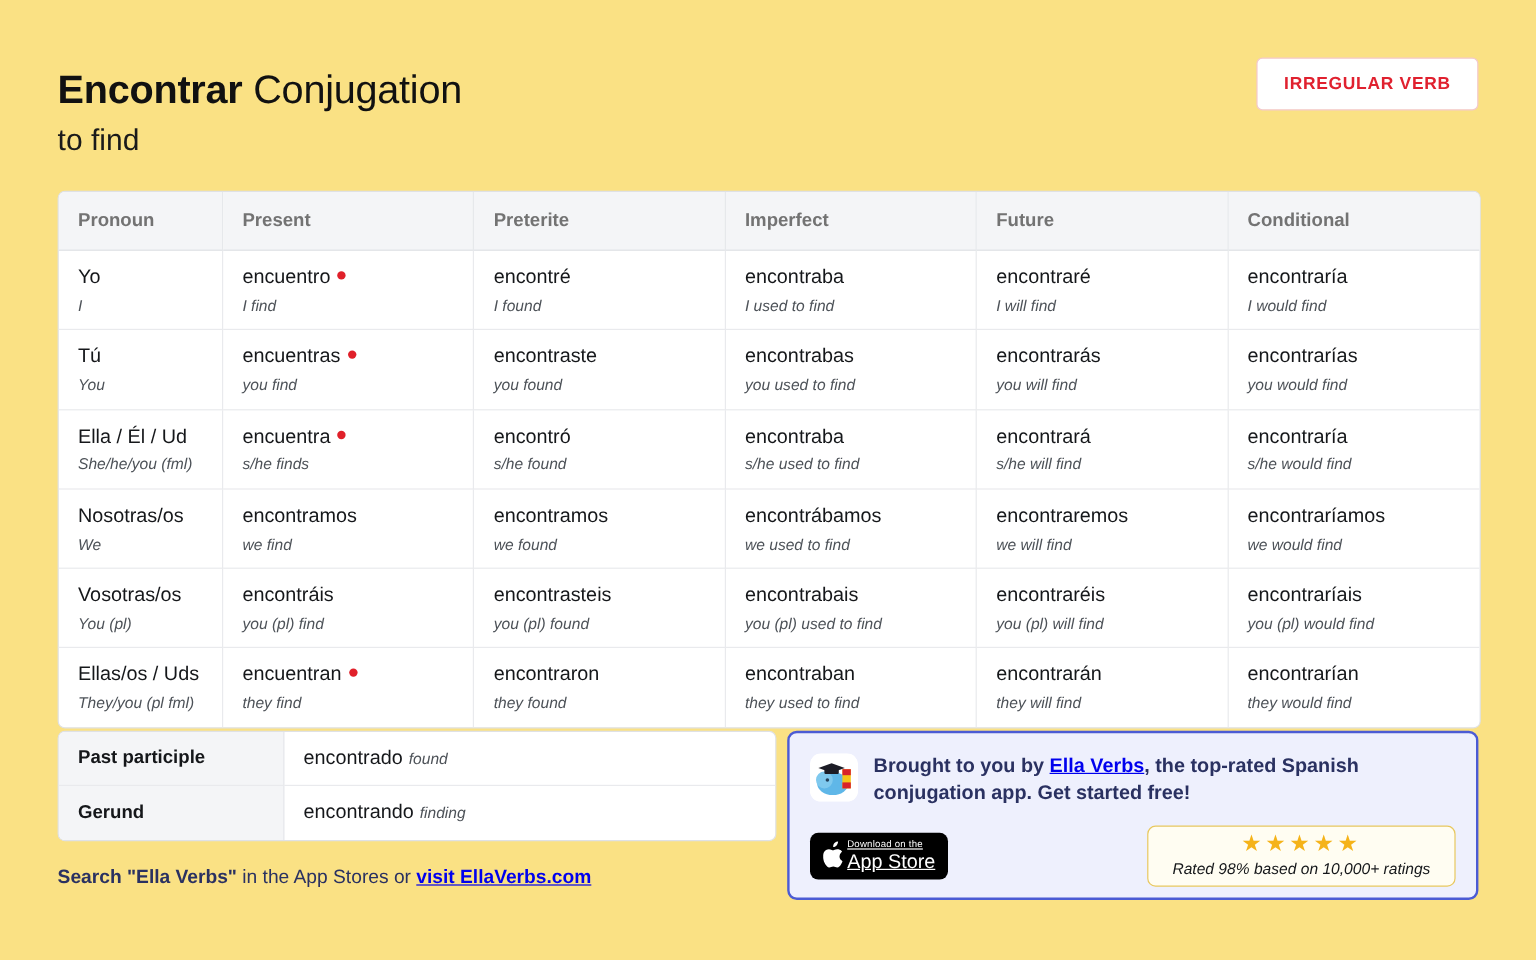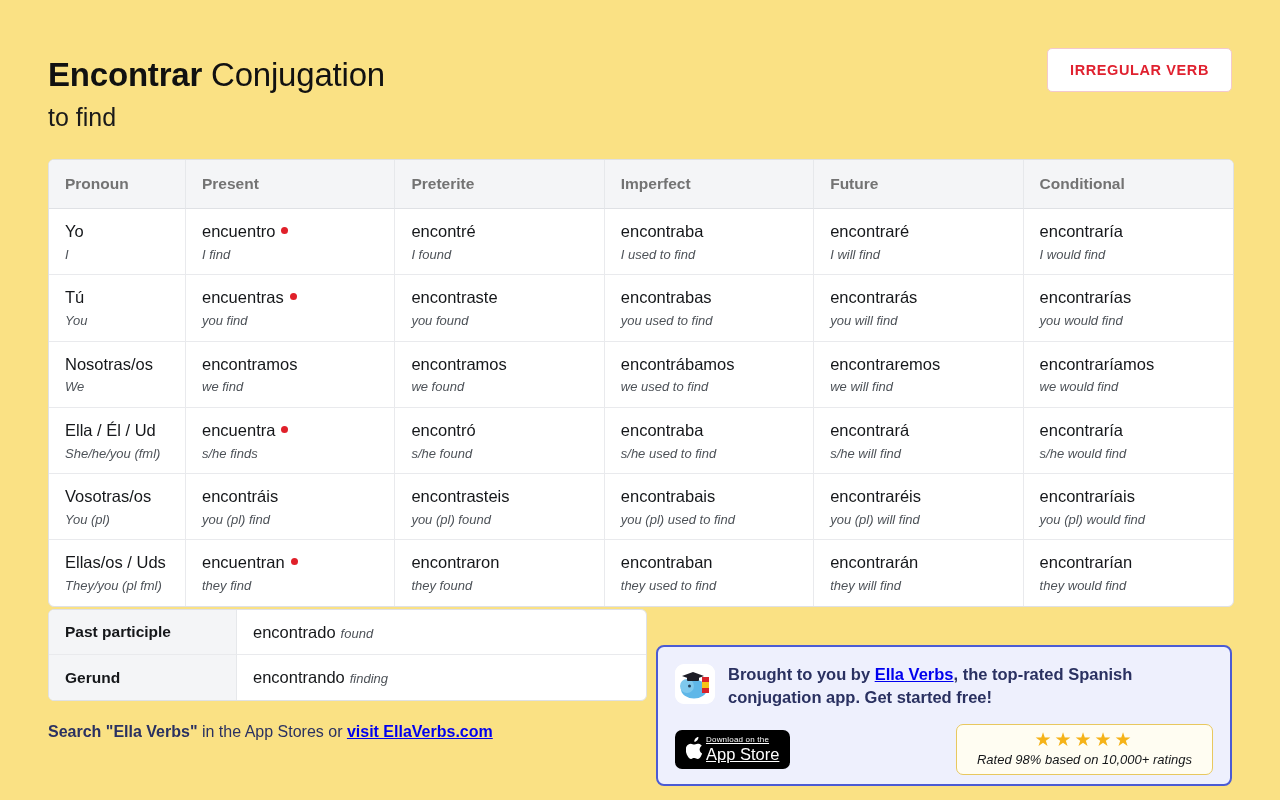--- a/index.html
+++ b/index.html
@@ -91,21 +91,20 @@
   .footer-line .lnk { font-weight: 700; text-decoration: underline; }
 
   
   .promo {
     position: absolute; left: 608px; top: 0;
     width: 576px; height: 141px;
     background: #eef0fd;
     border: 2px solid #4b5bd4;
     border-radius: 8px;
     padding: 15px 17px 0 17px;
-    margin-top: 36px;
   }
   .promo-top { display: flex; gap: 13px; align-items: flex-start; }
   .mascot {
     width: 40px; height: 40px; flex: none; background: #fff; border-radius: 9px;
     position: relative; overflow: hidden; margin-top: 2px;
   }
   .promo-text {
     font-size: 16.5px; font-weight: 700; color: #2a3161; line-height: 1.42; padding-top: 1px;
   }
   .promo-text .lnk { text-decoration: underline; }
@@ -202,20 +201,46 @@
             <div class="form">encontrarás</div>
             <div class="gloss">you will find</div>
           </td>
           <td>
             <div class="form">encontrarías</div>
             <div class="gloss">you would find</div>
           </td>
         </tr>
         <tr>
           <td>
+            <div class="form">Ella / Él / Ud</div>
+            <div class="gloss">She/he/you (fml)</div>
+          </td>
+          <td>
+            <div class="form">encuentra<span class="dot"></span></div>
+            <div class="gloss">s/he finds</div>
+          </td>
+          <td>
+            <div class="form">encontró</div>
+            <div class="gloss">s/he found</div>
+          </td>
+          <td>
+            <div class="form">encontraba</div>
+            <div class="gloss">s/he used to find</div>
+          </td>
+          <td>
+            <div class="form">encontrará</div>
+            <div class="gloss">s/he will find</div>
+          </td>
+          <td>
+            <div class="form">encontraría</div>
+            <div class="gloss">s/he would find</div>
+          </td>
+        </tr>
+        <tr>
+          <td>
             <div class="form">Nosotras/os</div>
             <div class="gloss">We</div>
           </td>
           <td>
             <div class="form">encontramos</div>
             <div class="gloss">we find</div>
           </td>
           <td>
             <div class="form">encontramos</div>
             <div class="gloss">we found</div>
@@ -224,46 +249,20 @@
             <div class="form">encontrábamos</div>
             <div class="gloss">we used to find</div>
           </td>
           <td>
             <div class="form">encontraremos</div>
             <div class="gloss">we will find</div>
           </td>
           <td>
             <div class="form">encontraríamos</div>
             <div class="gloss">we would find</div>
-          </td>
-        </tr>
-        <tr>
-          <td>
-            <div class="form">Ella / Él / Ud</div>
-            <div class="gloss">She/he/you (fml)</div>
-          </td>
-          <td>
-            <div class="form">encuentra<span class="dot"></span></div>
-            <div class="gloss">s/he finds</div>
-          </td>
-          <td>
-            <div class="form">encontró</div>
-            <div class="gloss">s/he found</div>
-          </td>
-          <td>
-            <div class="form">encontraba</div>
-            <div class="gloss">s/he used to find</div>
-          </td>
-          <td>
-            <div class="form">encontrará</div>
-            <div class="gloss">s/he will find</div>
-          </td>
-          <td>
-            <div class="form">encontraría</div>
-            <div class="gloss">s/he would find</div>
           </td>
         </tr>
         <tr>
           <td>
             <div class="form">Vosotras/os</div>
             <div class="gloss">You (pl)</div>
           </td>
           <td>
             <div class="form">encontráis</div>
             <div class="gloss">you (pl) find</div>

